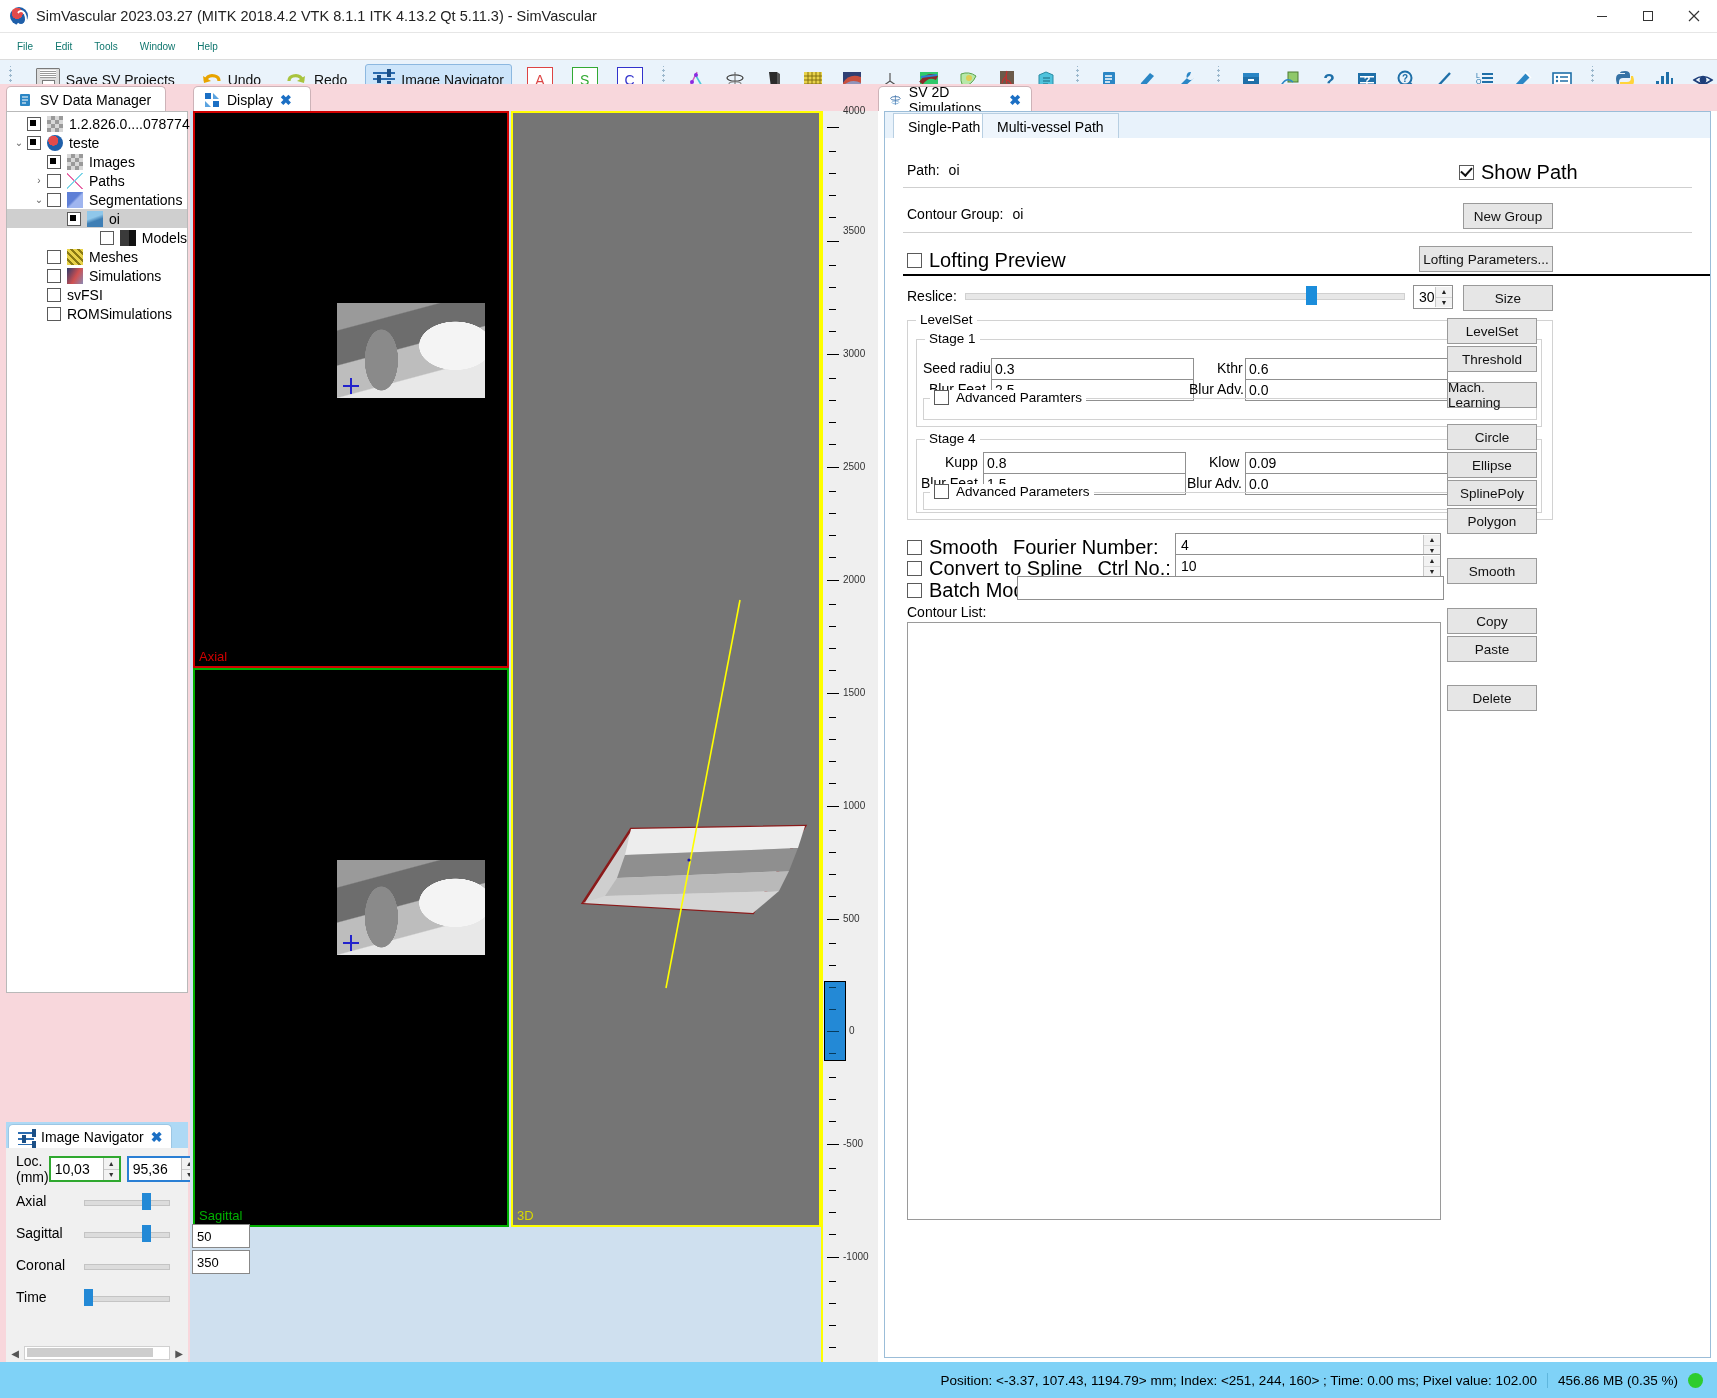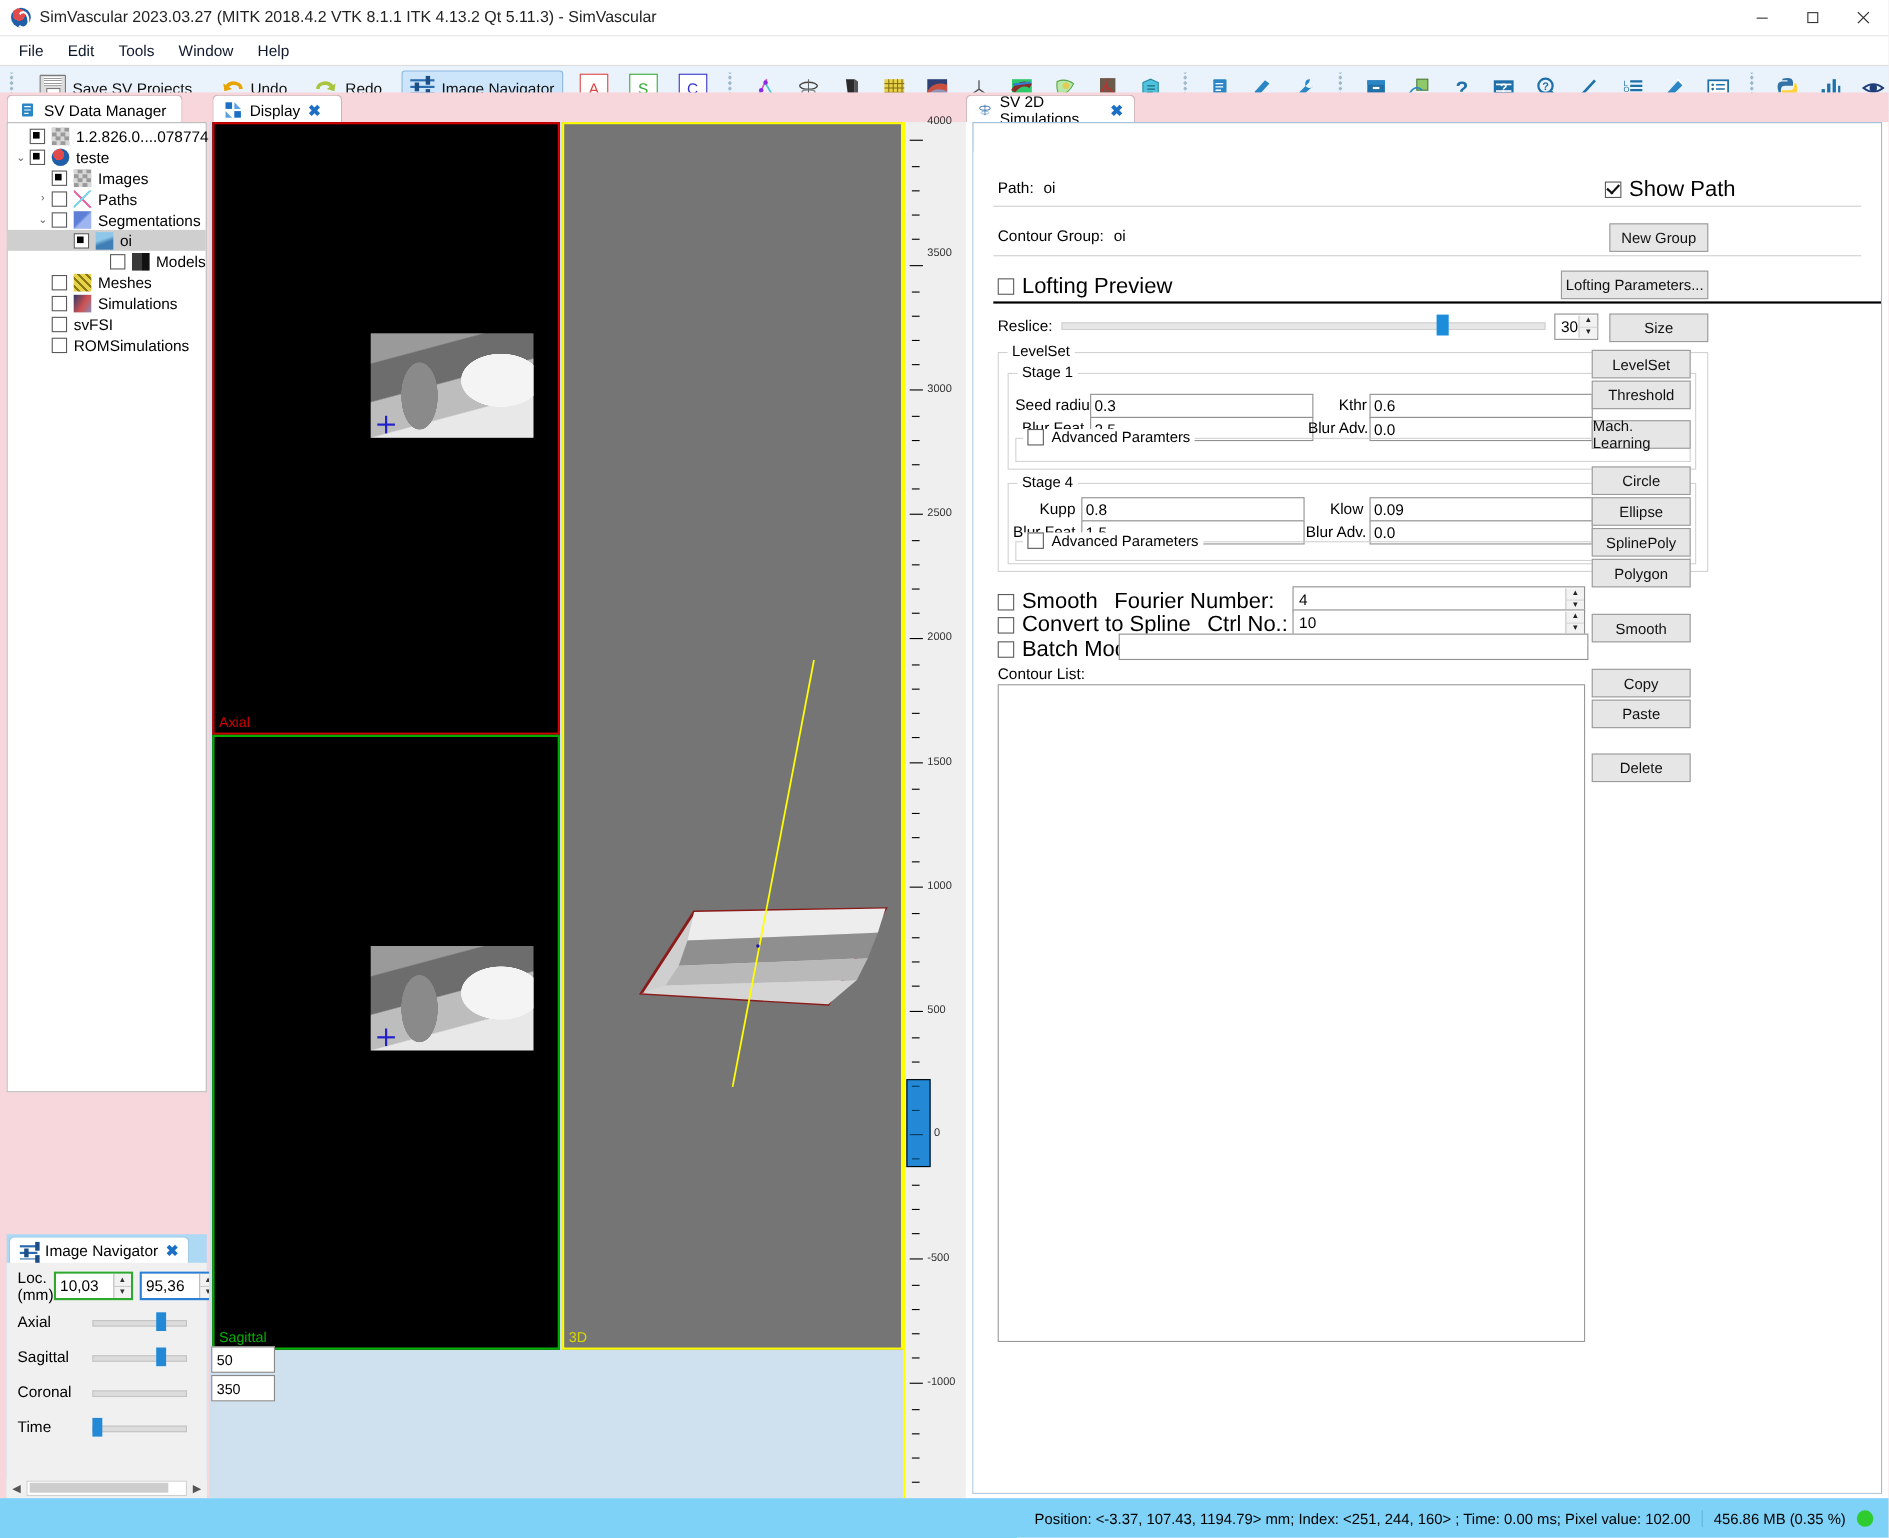--- a/index.html
+++ b/index.html
@@ -20,21 +20,21 @@
   .tb-icon:after{content:"";position:absolute;left:5px;top:3px;width:8px;height:12px;
     border:2px solid #fff;border-radius:50% 50% 50% 50%/60% 60% 40% 40%;border-left-color:transparent;}
   .tb-title{font-size:14.5px;color:#222;white-space:nowrap;}
   .tb-btns{position:absolute;right:0;top:0;height:32px;display:flex;}
   .tb-btn{width:46px;height:32px;display:flex;align-items:center;justify-content:center;
     font-size:15px;color:#333;cursor:default;}
 
   
   .menubar{height:26px;background:#fff;display:flex;align-items:center;padding-left:6px;
     border-bottom:1px solid #dcdcdc;}
-  .menu-item{padding:3px 11px;font-size:14px;color:#0f172a;cursor:default;}
+  .menu-item{padding:3px 11px;font-size:10px;color:#0f766e;cursor:default;}
 
   
   .toolbar{height:40px;background:#eaf3fb;display:flex;align-items:center;
     border-bottom:1px solid #c9d9e6;padding-left:4px;justify-content:space-between;}
   .tgrip{width:6px;height:28px;margin:0 4px;
     background:
       radial-gradient(circle,#9bb7cc 45%,transparent 46%) 1px 2px/3px 5px repeat-y;}
   .tbtn{display:flex;align-items:center;gap:6px;height:30px;padding:0 7px;border-radius:3px;
     cursor:default;font-size:14px;color:#111;white-space:nowrap;}
   .tbtn.active{background:#cde5fa;border:1px solid #8cb8e0;}
@@ -713,20 +713,24 @@
 
         </div>
 
         <div class="lvbox" style="top:1113px;">50</div>
         <div class="lvbox" style="top:1139px;">350</div>
       </div>
 
       <div class="rightpanel">
         <div class="rp-inner">
 
+          <div class="tabs2">
+            <div class="t2 on" style="left:8px;">Single-Path</div>
+            <div class="t2" style="left:97px;">Multi-vessel Path</div>
+          </div>
 
           <div class="rp-content">
 
             <div class="lbl" style="left:22px;top:24px;">
               <span>Path:</span>
               <span style="margin-left:5px;">oi</span>
             </div>
             <div class="chk" style="left:574px;top:23px;">
               <span class="chkbox on"></span>
               <span>Show Path</span>

